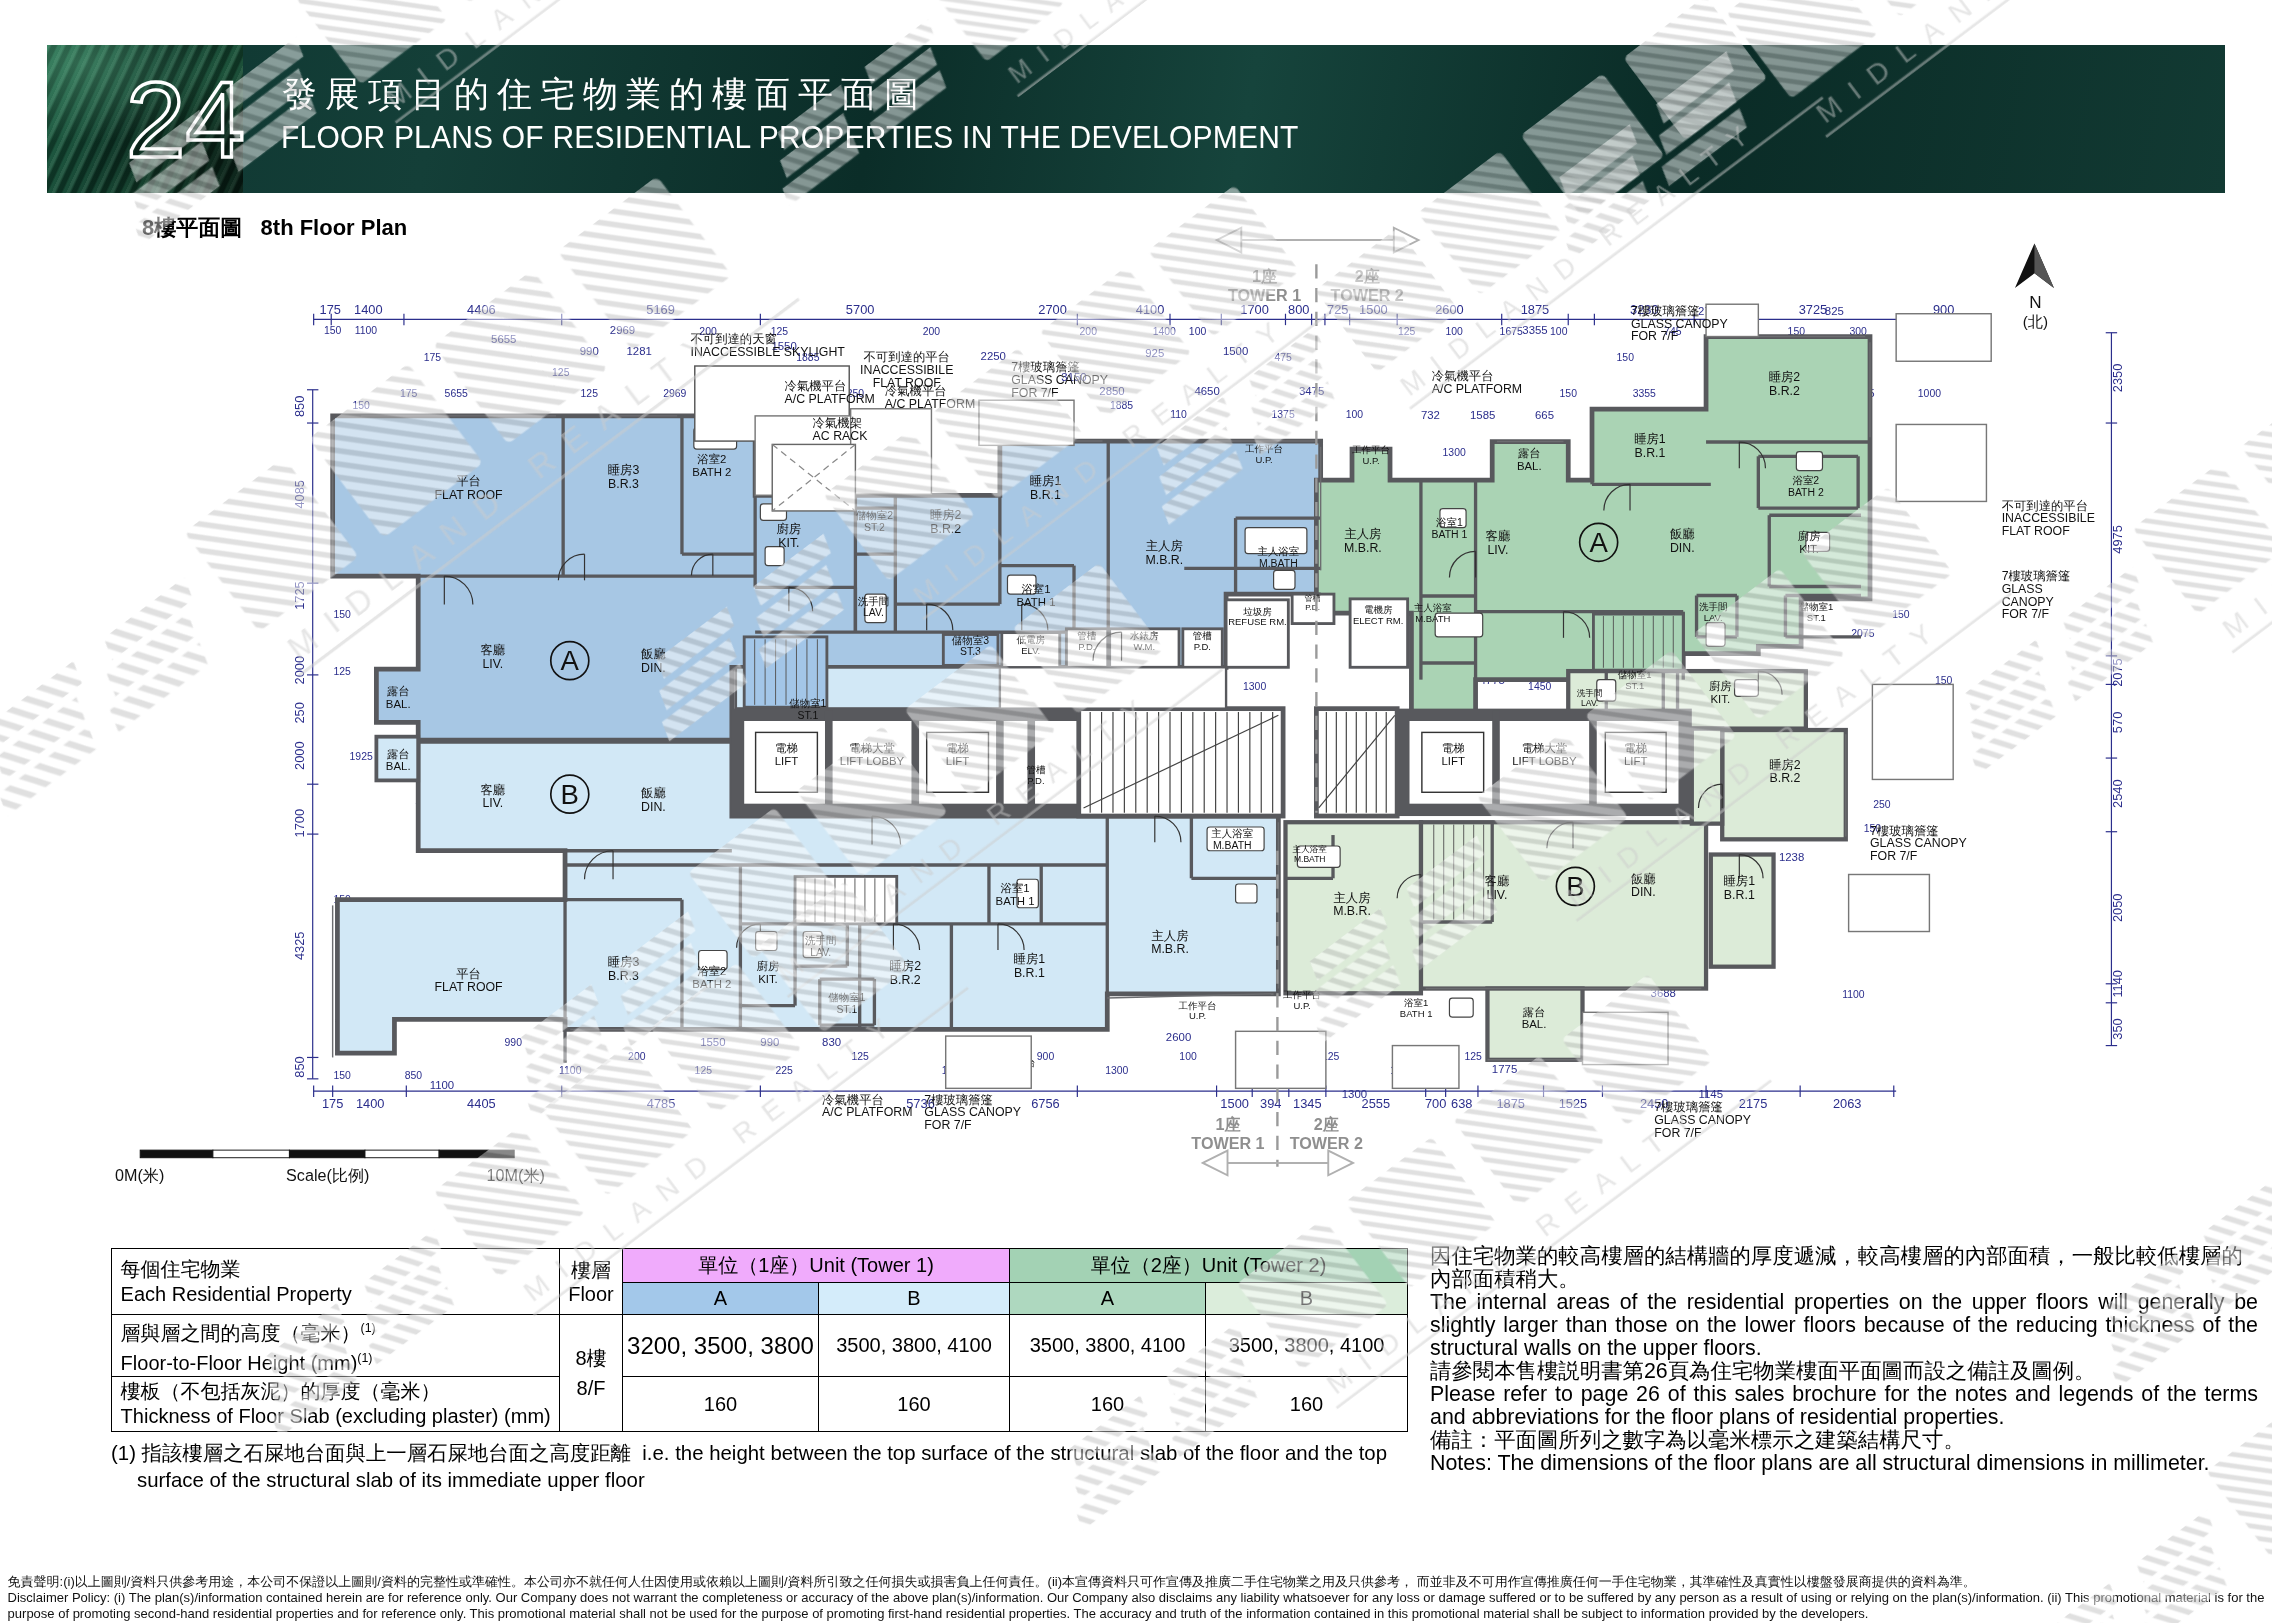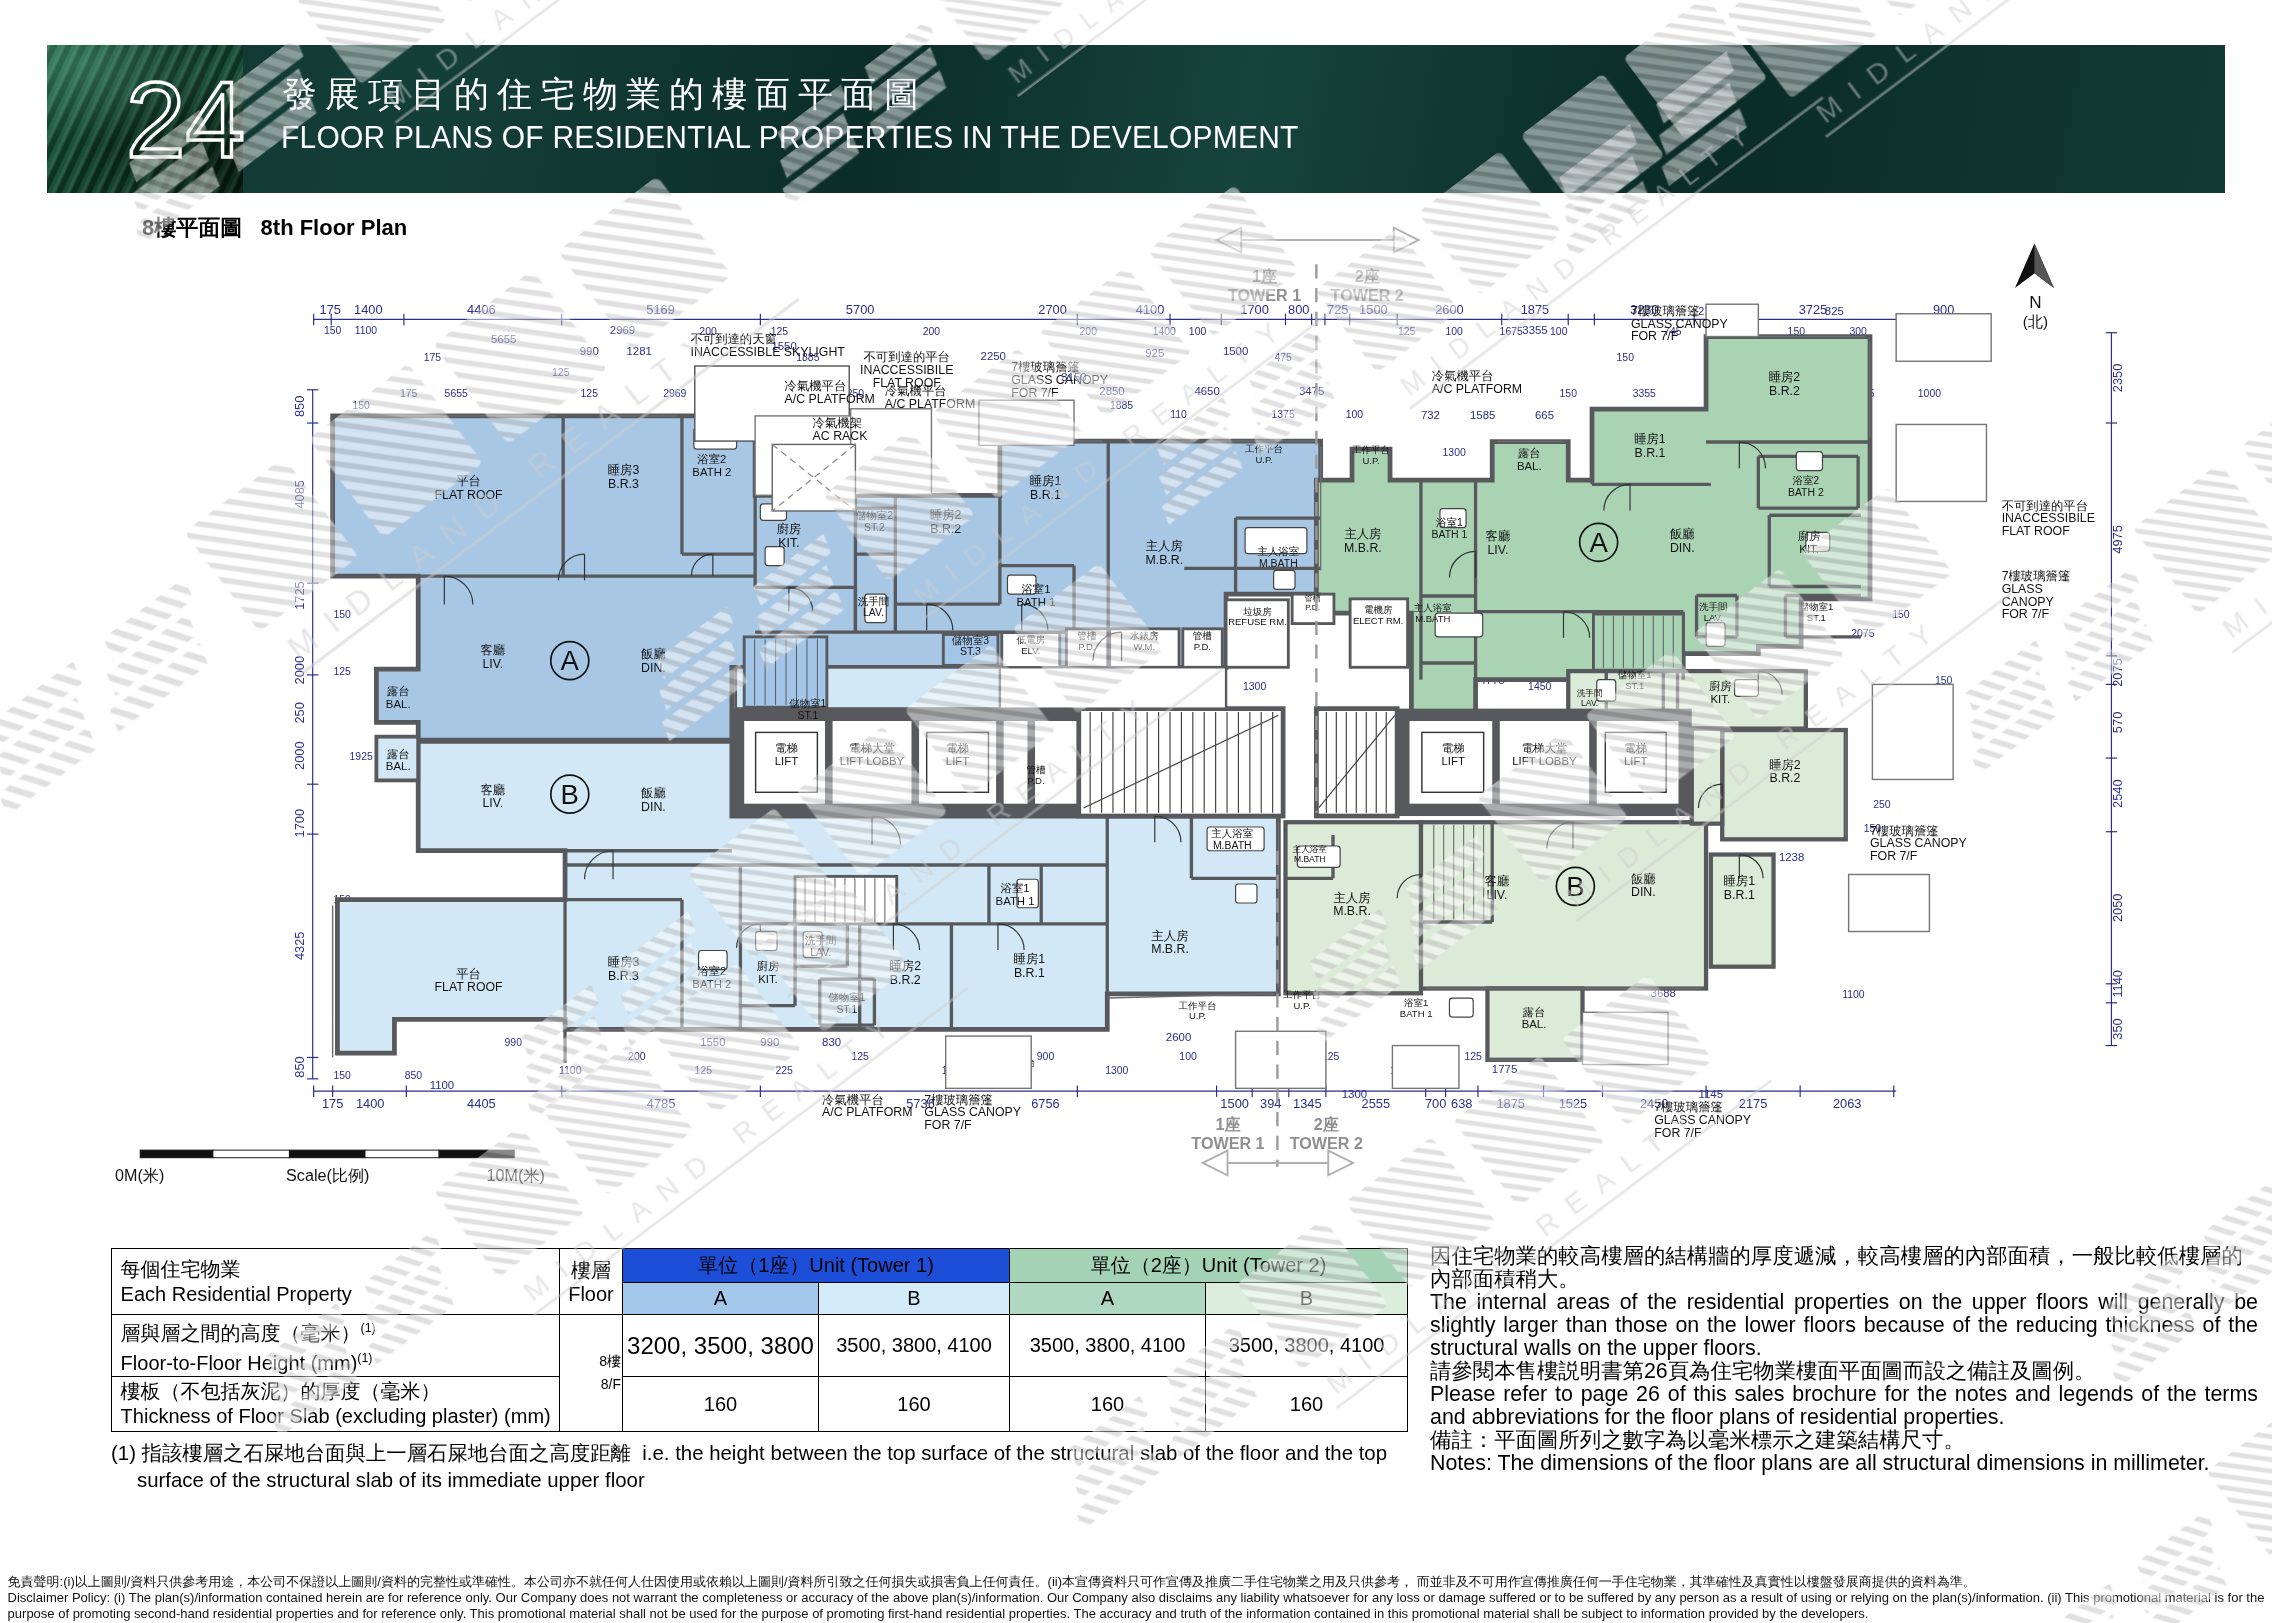--- a/index.html
+++ b/index.html
@@ -982,32 +982,32 @@
         <col style="width:63px">
         <col style="width:196px">
         <col style="width:191px">
         <col style="width:196px">
         <col style="width:202px">
       </colgroup>
 <tbody>
         <tr style="height:34px">
  <td rowspan="2" style="border:1.4px solid #000;padding-left:8.6px;font-size:20px;line-height:25px;">每個住宅物業<br>Each Residential Property</td>
  <td rowspan="2" style="border:1.4px solid #000;text-align:center;font-size:20px;line-height:24px;">樓層<br>Floor</td>
- <td colspan="2" style="border:1.4px solid #000;background:#1d4ed8;text-align:center;font-size:20px;">單位（1座）Unit (Tower 1)</td>
+ <td colspan="2" style="border:1.4px solid #000;background:#f0abfc;text-align:center;font-size:20px;">單位（1座）Unit (Tower 1)</td>
  <td colspan="2" style="border:1.4px solid #000;background:#a3d2b4;text-align:center;font-size:20px;">單位（2座）Unit (Tower 2)</td>
 </tr>
 <tr style="height:32px">
  <td style="border:1.4px solid #000;background:#a3c8ea;text-align:center;font-size:20px;">A</td>
  <td style="border:1.4px solid #000;background:#d4ecfa;text-align:center;font-size:20px;">B</td>
  <td style="border:1.4px solid #000;background:#aed8bf;text-align:center;font-size:20px;">A</td>
  <td style="border:1.4px solid #000;background:#dbeddb;text-align:center;font-size:20px;">B</td>
 </tr>
 <tr style="height:62px">
  <td style="border:1.4px solid #000;padding-left:8.6px;font-size:20px;line-height:25px;">層與層之間的高度（毫米）<sup style="font-size:12.4px">(1)</sup><br>Floor-to-Floor Height (mm)<sup style="font-size:12.4px">(1)</sup></td>
- <td rowspan="2" style="border:1.4px solid #000;text-align:right;font-size:14px;line-height:23px;">8樓<br>8/F</td>
+ <td rowspan="2" style="border:1.4px solid #000;text-align:center;font-size:20px;line-height:30px;">8樓<br>8/F</td>
  <td style="border:1.4px solid #000;text-align:center;font-size:24px;">3200, 3500, 3800</td>
  <td style="border:1.4px solid #000;text-align:center;font-size:20px;">3500, 3800, 4100</td>
  <td style="border:1.4px solid #000;text-align:center;font-size:20px;">3500, 3800, 4100</td>
  <td style="border:1.4px solid #000;text-align:center;font-size:20px;">3500, 3800, 4100</td>
 </tr>
 <tr style="height:55px">
  <td style="border:1.4px solid #000;padding-left:8.6px;font-size:20px;line-height:25px;">樓板（不包括灰泥）的厚度（毫米）<br>Thickness of Floor Slab (excluding plaster) (mm)</td>
  <td style="border:1.4px solid #000;text-align:center;font-size:20px;">160</td>
  <td style="border:1.4px solid #000;text-align:center;font-size:20px;">160</td>
  <td style="border:1.4px solid #000;text-align:center;font-size:20px;">160</td>

